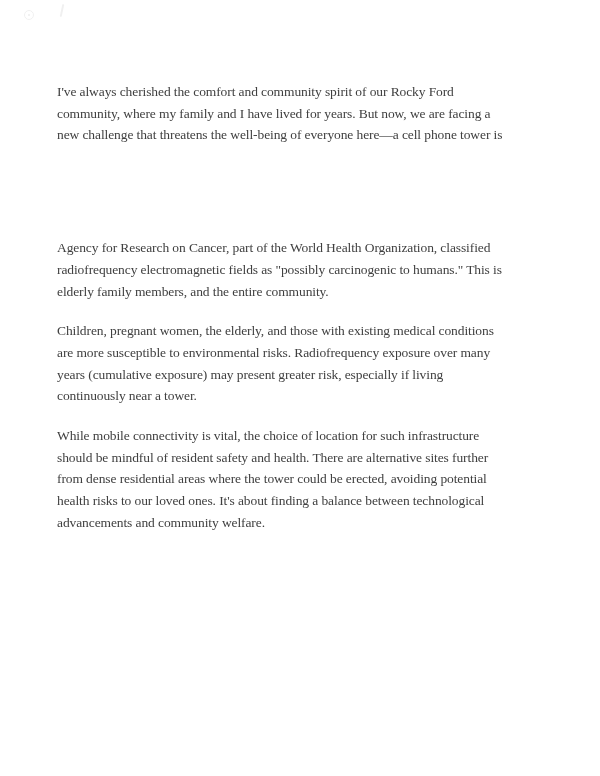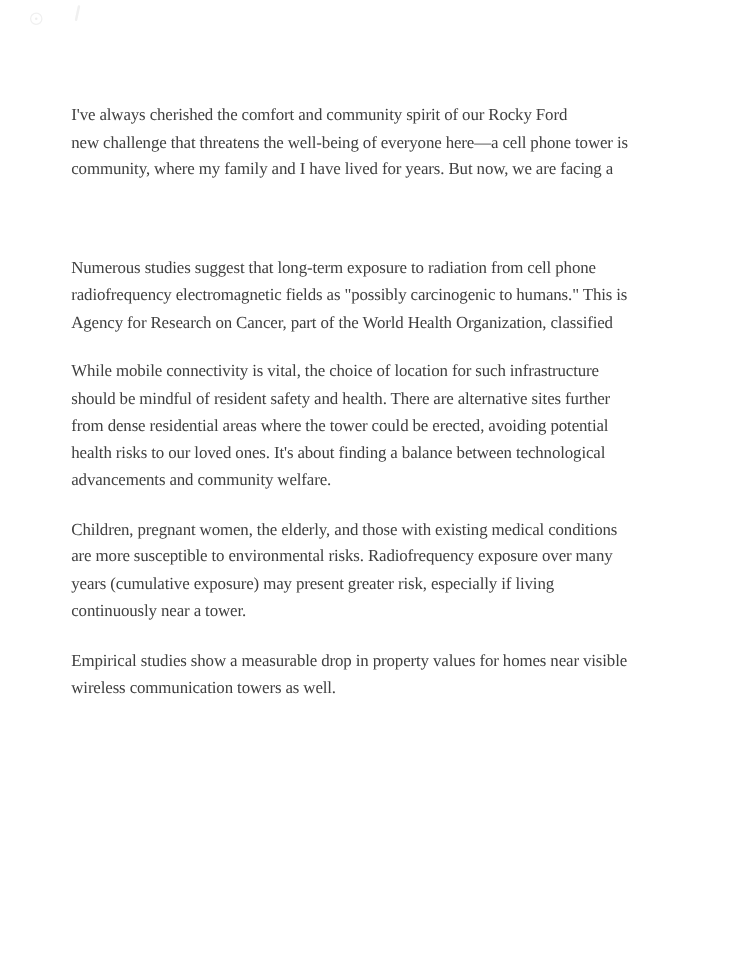--- a/index.html
+++ b/index.html
@@ -49,63 +49,59 @@
     color: #404040;
     font-size: 13.5px;
     line-height: 21.7px;
     letter-spacing: -0.1px;
   }
   .para {
     margin: 0 0 18px 0;
     padding: 0;
   }
   .para.gap-large {
-    margin-bottom: 57px;
+    margin-bottom: 91px;
   }
   .line {
     display: block;
     white-space: nowrap;
   }
 </style>
 </head>
 <body>
 
 <div>
 
   <div class="artifact artifact-1"></div>
   <div class="artifact artifact-2"></div>
 
   <main class="article">
 
     <p class="para gap-large">
       <span class="line">I've always cherished the comfort and community spirit of our Rocky Ford</span>
+      <span class="line">community, where my family and I have lived for years. But now, we are facing a</span>
       <span class="line">new challenge that threatens the well-being of everyone here—a cell phone tower is</span>
-      <span class="line">community, where my family and I have lived for years. But now, we are facing a</span>
     </p>
 
     <p class="para">
-      <span class="line">Numerous studies suggest that long-term exposure to radiation from cell phone</span>
+      <span class="line">Agency for Research on Cancer, part of the World Health Organization, classified</span>
       <span class="line">radiofrequency electromagnetic fields as "possibly carcinogenic to humans." This is</span>
-      <span class="line">Agency for Research on Cancer, part of the World Health Organization, classified</span>
+      <span class="line">elderly family members, and the entire community.</span>
+    </p>
+
+    <p class="para">
+      <span class="line">Children, pregnant women, the elderly, and those with existing medical conditions</span>
+      <span class="line">are more susceptible to environmental risks. Radiofrequency exposure over many</span>
+      <span class="line">years (cumulative exposure) may present greater risk, especially if living</span>
+      <span class="line">continuously near a tower.</span>
     </p>
 
     <p class="para">
       <span class="line">While mobile connectivity is vital, the choice of location for such infrastructure</span>
       <span class="line">should be mindful of resident safety and health. There are alternative sites further</span>
       <span class="line">from dense residential areas where the tower could be erected, avoiding potential</span>
       <span class="line">health risks to our loved ones. It's about finding a balance between technological</span>
       <span class="line">advancements and community welfare.</span>
     </p>
 
-    <p class="para">
-      <span class="line">Children, pregnant women, the elderly, and those with existing medical conditions</span>
-      <span class="line">are more susceptible to environmental risks. Radiofrequency exposure over many</span>
-      <span class="line">years (cumulative exposure) may present greater risk, especially if living</span>
-      <span class="line">continuously near a tower.</span>
-    </p>
-
-    <p class="para">
-      <span class="line">Empirical studies show a measurable drop in property values for homes near visible</span>
-      <span class="line">wireless communication towers as well.</span>
-    </p>
 
   </main>
 </div>
 
 </body></html>

